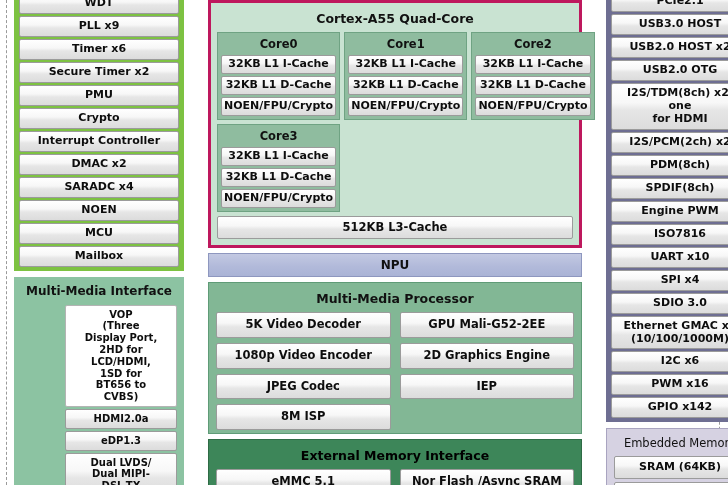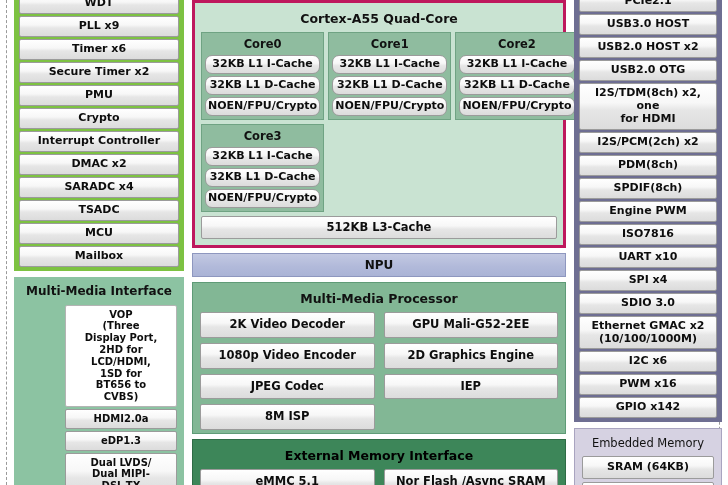--- a/index.html
+++ b/index.html
@@ -16,21 +16,21 @@
     position:absolute;top:0;bottom:0;width:0;
     border-left:1px dashed #9a9a9a;
   }
   .guide.left{left:6px;}
   .guide.right{right:8px;}
 
   #canvas{
     position:absolute;inset:0;
     display:flex;
     align-items:flex-start;
-    gap:0;
+    gap:16px;
   }
 
   
   .cell{
     background:linear-gradient(to bottom,#ffffff 0%,#f7f7f7 42%,#e6e6e6 58%,#dcdcdc 100%);
     border:1px solid #9b9b9b;
     border-radius:2px;
     color:#0d0d0d;
     font-weight:bold;
     font-size:11px;
@@ -100,21 +100,21 @@
     background:#8FBC9F;
     border:1px solid #6fa383;
     padding:3px;
     box-sizing:border-box;
     display:flex;flex-direction:column;gap:2px;
   }
   .core-name{
     text-align:center;font-weight:bold;font-size:11.5px;color:#111;
     padding:1px 0 2px 0;
   }
-  .core .cell{font-size:11px;padding:2px 2px;border-radius:7px;}
+  .core .cell{font-size:11px;padding:2px 2px;}
   .l3{margin-top:4px;font-size:11.5px;padding:4px 2px;}
 
   .blk-npu{
     background:linear-gradient(to bottom,#c3c9e2 0%,#b2bada 55%,#aab3d6 100%);
     border:1px solid #8e97bf;
     text-align:center;font-weight:bold;font-size:12px;color:#111;
     padding:4px 0;
   }
 
   .blk-mmp{
@@ -182,21 +182,21 @@
     <div class="grp-green">
       <div class="cell">WDT</div>
       <div class="cell">PLL x9</div>
       <div class="cell">Timer x6</div>
       <div class="cell">Secure Timer x2</div>
       <div class="cell">PMU</div>
       <div class="cell">Crypto</div>
       <div class="cell">Interrupt Controller</div>
       <div class="cell">DMAC x2</div>
       <div class="cell">SARADC x4</div>
-      <div class="cell">TSADC</div>
+      <div class="cell">NOEN</div>
       <div class="cell">MCU</div>
       <div class="cell">Mailbox</div>
     </div>
 
     <div class="grp-mmi">
       <div class="hdr">Multi-Media Interface</div>
       <div class="cell plain">VOP
 (Three Display Port,
 2HD for LCD/HDMI,
 1SD for BT656 to
@@ -247,21 +247,21 @@
 
       </div>
       <div class="cell l3">512KB L3-Cache</div>
     </div>
 
     <div class="blk-npu">NPU</div>
 
     <div class="blk-mmp">
       <div class="blk-title">Multi-Media Processor</div>
       <div class="mm-grid">
-        <div class="cell">2K Video  Decoder</div>
+        <div class="cell">5K Video  Decoder</div>
         <div class="cell">GPU Mali-G52-2EE</div>
         <div class="cell">1080p Video  Encoder</div>
         <div class="cell">2D Graphics Engine</div>
         <div class="cell">JPEG Codec</div>
         <div class="cell">IEP</div>
         <div class="cell">8M ISP</div>
         <div></div>
       </div>
     </div>
 

